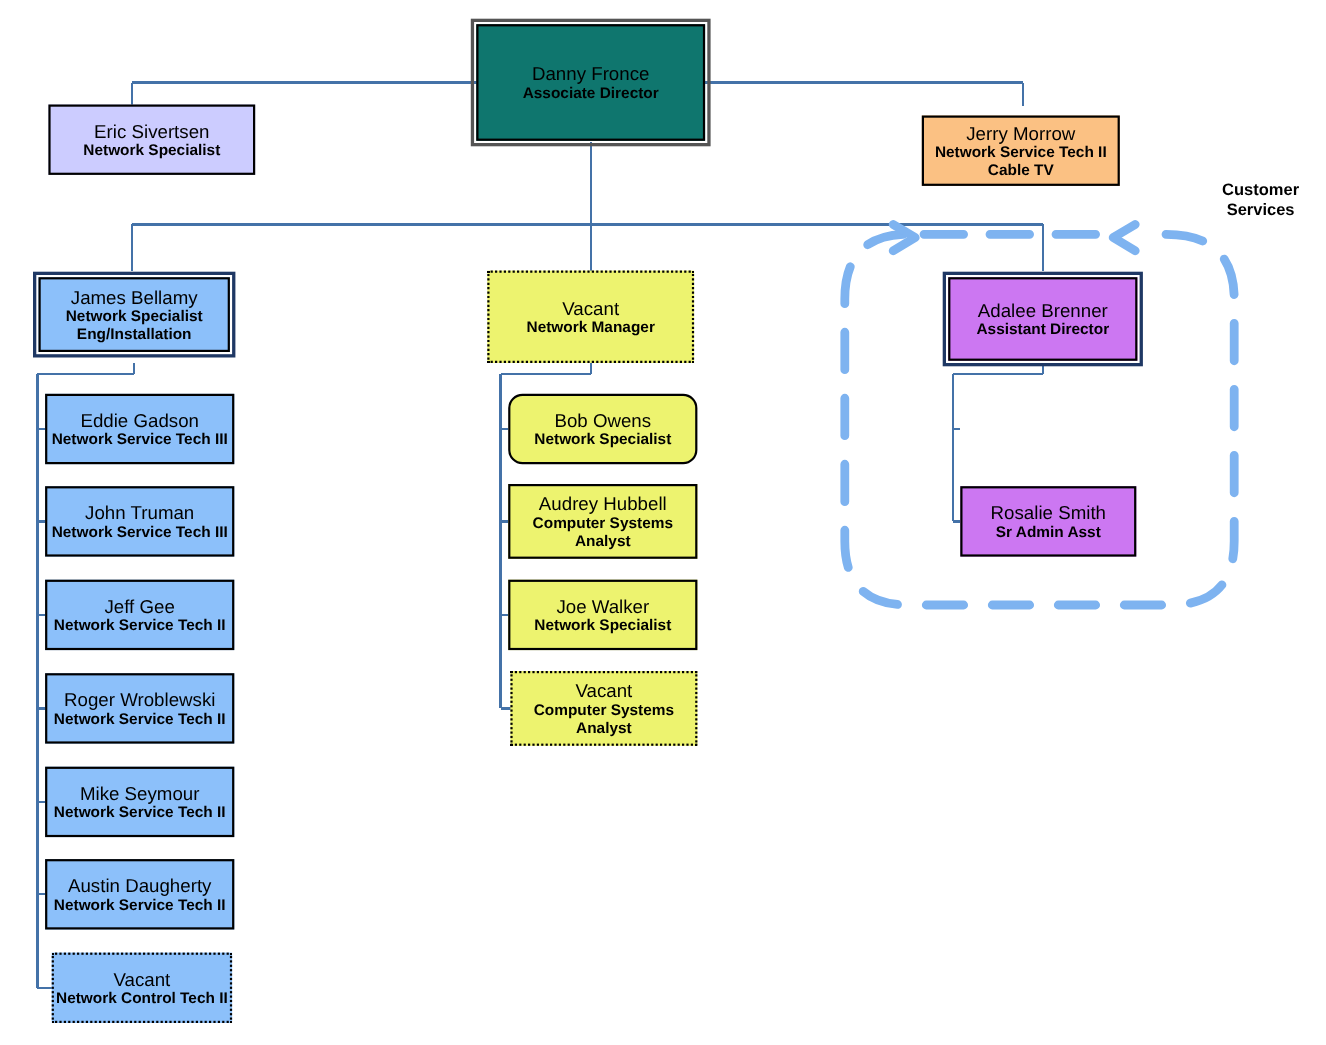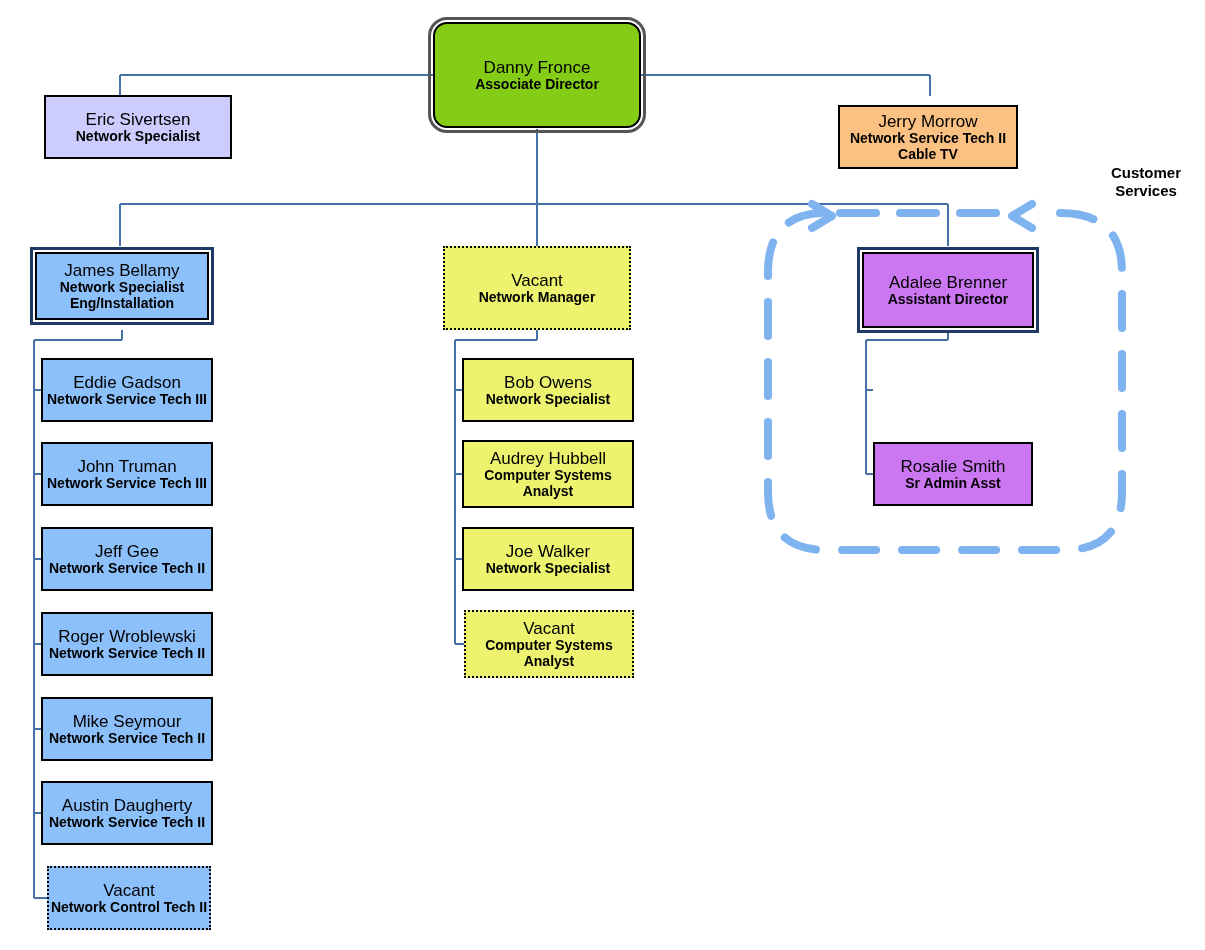--- a/index.html
+++ b/index.html
@@ -51,21 +51,21 @@
   .node.vacant .nm { font-weight: 400; }
   .node.vacant .ti { font-weight: 700; }
 
   
   .b-solid  { border: 2px solid #000000; }
   .b-dotted { border: 2px dotted #000000; }
   .b-double { border: 2px solid #000000; outline: 3px solid #1f3864; outline-offset: 2px; }
   .b-top    { border: 2px solid #000000; outline: 3px solid #555555; outline-offset: 2px; }
 
   
-  .f-gray   { background: #84cc16; border-radius: 14px; }
+  .f-gray   { background: #0f766e; }
   .f-peri   { background: #ccccff; }
   .f-orange { background: #fbc183; }
   .f-blue   { background: #8cc0fa; }
   .f-yellow { background: #edf36f; }
   .f-purple { background: #cc77f2; }
 
   .loop-label {
     position: absolute;
     font-size: 15px;
     font-weight: 700;
@@ -186,21 +186,21 @@
   </div>
   <div class="node b-solid f-blue" style="left:41px; top:781px; width:172px; height:64px;">
     <div class="nm">Austin Daugherty</div>
     <div class="ti">Network Service Tech II</div>
   </div>
   <div class="node b-dotted f-blue vacant" style="left:47px; top:866px; width:164px; height:64px;">
     <div class="nm">Vacant</div>
     <div class="ti">Network Control Tech II</div>
   </div>
 
-  <div class="node b-solid f-yellow" style="left:462px; top:358px; width:172px; height:64px;">
+  <div class="node b-solid f-yellow" style="left:462px; top:358px; width:172px; height:64px;border-radius:13px;">
     <div class="nm">Bob Owens</div>
     <div class="ti">Network Specialist</div>
   </div>
   <div class="node b-solid f-yellow" style="left:462px; top:440px; width:172px; height:68px;">
     <div class="nm">Audrey Hubbell</div>
     <div class="ti">Computer Systems</div>
     <div class="ti">Analyst</div>
   </div>
   <div class="node b-solid f-yellow" style="left:462px; top:527px; width:172px; height:64px;">
     <div class="nm">Joe Walker</div>

